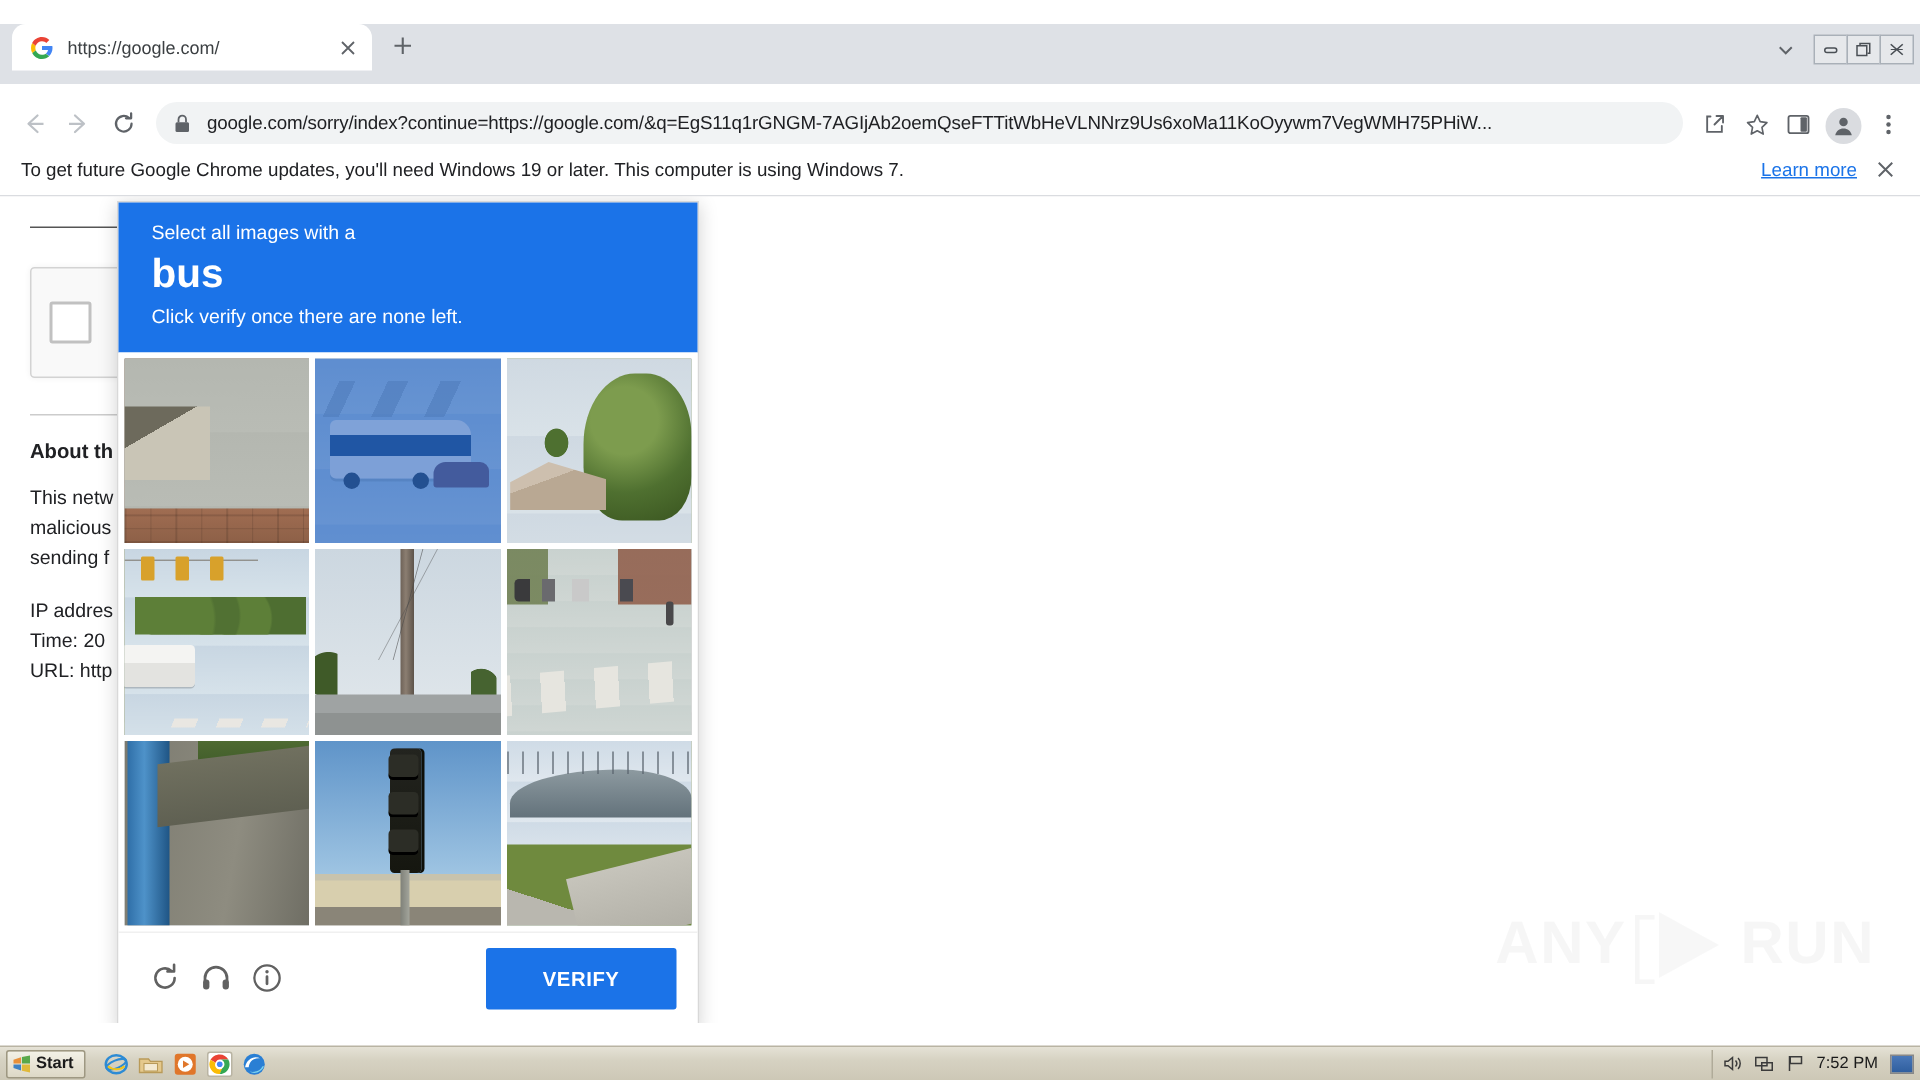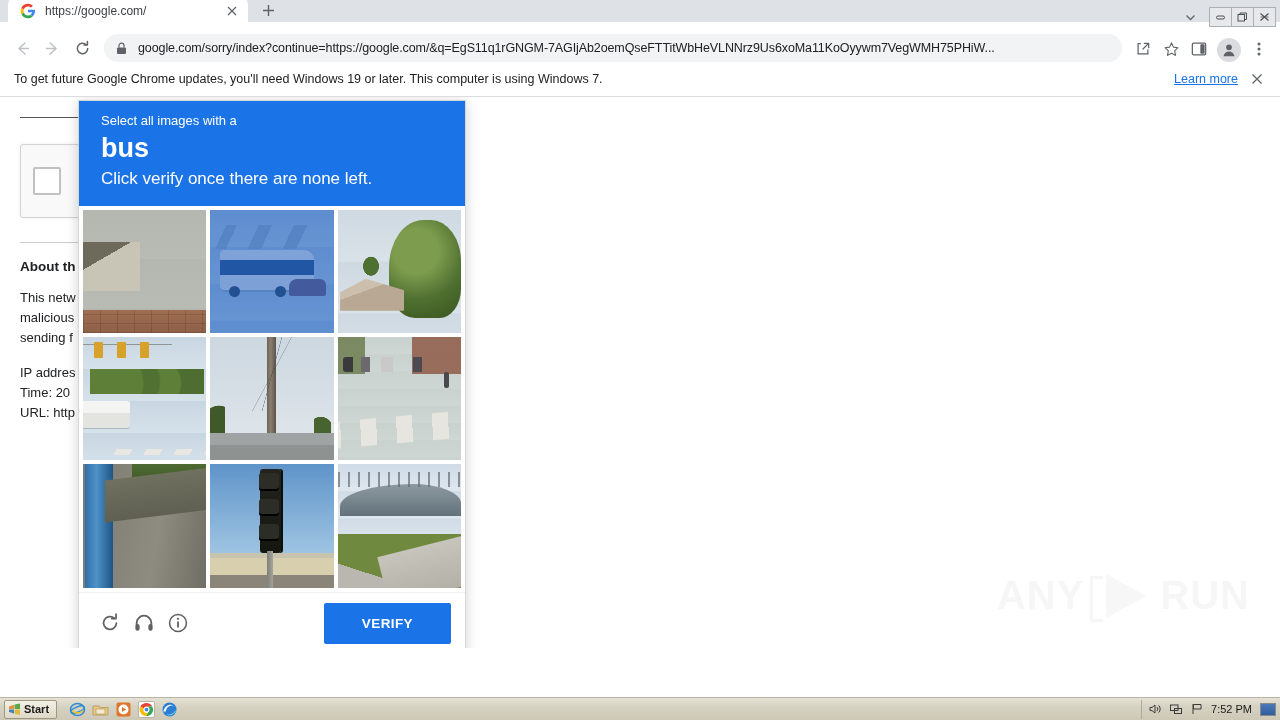--- a/index.html
+++ b/index.html
@@ -8,22 +8,22 @@
   body {
     font-family: "Liberation Sans", sans-serif;
     background: #ffffff;
     -webkit-font-smoothing: antialiased;
   }
 
   
   .browser { width: 1280px; height: 697px; position: relative; background:#fff; }
 
   .tabstrip {
-    height: 22px; background: #dee1e6; position: relative;
-    display: flex; align-items: center; padding-left: 8px;
+    height: 40px; background: #dee1e6; position: relative;
+    display: flex; align-items: flex-start; padding-left: 8px; margin-top: 16px;
   }
   .tab {
     width: 240px; height: 31px; background:#fff;
     border-radius: 9px 9px 0 0;
     display:flex; align-items:center; gap:9px;
     padding: 0 8px 0 12px; position: relative;
   }
   .tab-favicon { width:16px; height:16px; flex:0 0 16px; position:relative; }
   .tab-title {
     flex:1 1 auto; font-size:12px; color:#3c4043; white-space:nowrap;
@@ -111,21 +111,21 @@
 
   
   .rc-panel {
     position:absolute; left:78px; top:3px; width:388px;
     background:#fff; border:1px solid #d8d8d8;
     box-shadow:0 2px 12px rgba(0,0,0,.18);
   }
   .rc-header { background:#1b73e8; color:#fff; padding:12px 22px 16px 22px; }
   .rc-h-small { font-size:13px; line-height:1.2; margin-bottom:3px; font-weight:400; }
   .rc-h-target { font-size:27px; font-weight:bold; line-height:1.25; margin-bottom:4px; }
-  .rc-h-hint { font-size:17px; line-height:1.2; font-weight:400; }
+  .rc-h-hint { font-size:13px; line-height:1.2; font-weight:400; }
 
   .rc-grid {
     display:grid; grid-template-columns:repeat(3,1fr);
     gap:4px; padding:4px 4px 4px 4px; background:#fff;
   }
   .rc-cell { position:relative; width:100%; padding-top:100%; overflow:hidden; background:#cfd3d6; }
   .rc-cell > .img { position:absolute; inset:0; }
   .rc-cell.selected::after {
     content:""; position:absolute; inset:0; background:rgba(32,92,190,.55);
   }

